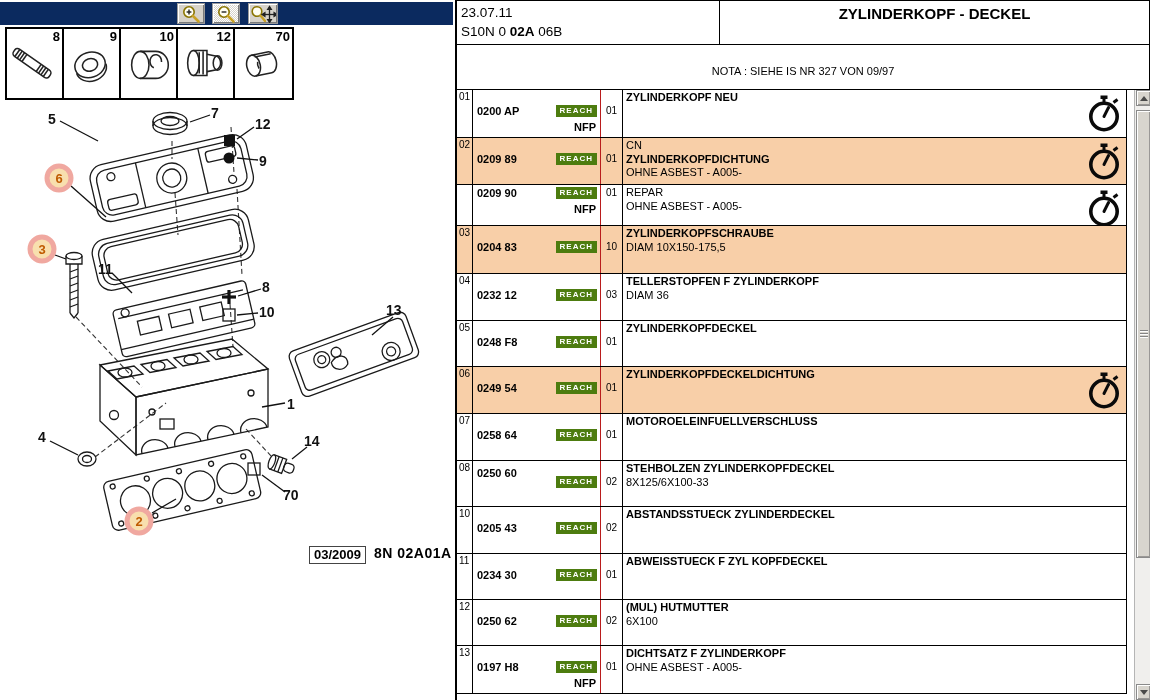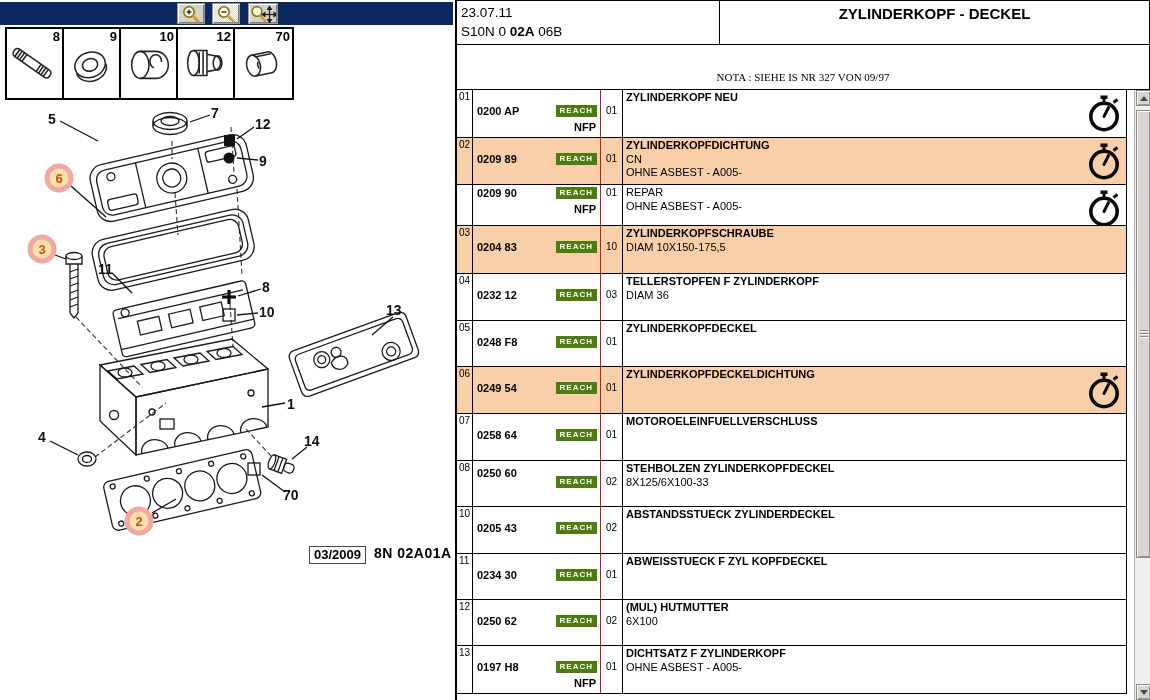--- a/index.html
+++ b/index.html
@@ -30,21 +30,21 @@
   .ct{font:bold 13px "Liberation Sans",sans-serif;fill:#bf5b00;text-anchor:middle;}
   .callout-circle{fill:#f8dfae;stroke:#f0a8a0;stroke-width:5;}
   .diag-footer-date{position:absolute;left:309px;top:546px;border:1px solid #444;padding:0 4px;height:16px;line-height:16px;font-weight:bold;font-size:13px;}
   .diag-footer-code{position:absolute;left:374px;top:545px;font-weight:bold;font-size:14px;letter-spacing:.5px;}
   
   .right-panel{position:absolute;left:455px;top:0;width:695px;height:700px;border-left:2px solid #000;box-sizing:border-box;background:#fff;}
   .rp-header{position:absolute;left:0;top:0;width:693px;height:45px;border-top:1px solid #000;border-bottom:1px solid #000;box-sizing:border-box;display:flex;}
   .hd-left{width:263px;border-right:1px solid #000;box-sizing:border-box;padding:2px 0 0 4px;font-size:13.5px;line-height:19px;}
   .hd-right{flex:1;text-align:center;font-weight:bold;font-size:15px;padding-top:4px;border-right:1px solid #000;box-sizing:border-box;}
   .rp-nota{position:absolute;left:0;top:45px;width:693px;height:45px;border-bottom:1px solid #000;border-right:1px solid #000;box-sizing:border-box;
-           display:flex;align-items:flex-end;justify-content:center;font-size:11px;padding-bottom:6px;font-family:Liberation Serif, serif;}
+           display:flex;align-items:flex-end;justify-content:center;font-size:11px;padding-bottom:12px;}
   .ptable{position:absolute;left:0;top:90px;width:670px;border-right:1px solid #000;box-sizing:border-box;}
   .prow{display:flex;border-bottom:1px solid #000;position:relative;box-sizing:border-box;background:#fff;}
   .prow.hl{background:#f8cfa8;}
   .c-ref{width:16px;border-right:1px solid #000;box-sizing:border-box;font-size:10px;padding:1px 0 0 2px;}
   .c-part{width:128px;border-right:1px solid #b91c1c;box-sizing:border-box;position:relative;}
   .pn{position:absolute;left:4px;font-weight:bold;font-size:11px;white-space:nowrap;}
   .reach{position:absolute;right:3px;background:#4d7c0f;color:#fff;font-size:8px;font-weight:bold;letter-spacing:1px;padding:1px 4px 2px 4px;}
   .nfp{position:absolute;right:4px;font-weight:bold;font-size:11px;}
   .c-qty{width:22px;border-right:1px solid #000;box-sizing:border-box;font-size:10px;text-align:center;}
   .c-desc{flex:1;padding:1px 2px 0 3px;font-size:11px;line-height:13.5px;}
@@ -391,22 +391,22 @@
         </svg>
       </div>
       <div class="prow hl" style="height: 47px;">
         <div class="c-ref">02</div>
         <div class="c-part">
           <span class="pn" style="top:15px">0209 89</span>
           <span class="reach" style="top:15px">REACH</span>
         </div>
         <div class="c-qty" style="padding-top:15px">01</div>
         <div class="c-desc">
+          <div class="dline">CN</div>
           <div class="dline b">ZYLINDERKOPFDICHTUNG</div>
-          <div class="dline">CN</div>
           <div class="dline">OHNE ASBEST - A005-</div>
         </div>
         <svg class="clock" style="top:4px" viewBox="0 0 40 40" width="40" height="40">
           <g fill="none" stroke="#0a0a0a">
             <rect x="16.5" y="1.5" width="7" height="3.5" fill="#0a0a0a" stroke="none"></rect>
             <rect x="18.5" y="5" width="3" height="3" fill="#0a0a0a" stroke="none"></rect>
             <line x1="29.5" y1="8.5" x2="33.5" y2="5.5" stroke-width="3"></line>
             <circle cx="20" cy="22.5" r="13.2" stroke-width="3.6"></circle>
             <line x1="20" y1="22.5" x2="24.5" y2="13.5" stroke-width="3" stroke-linecap="round"></line>
           </g>

